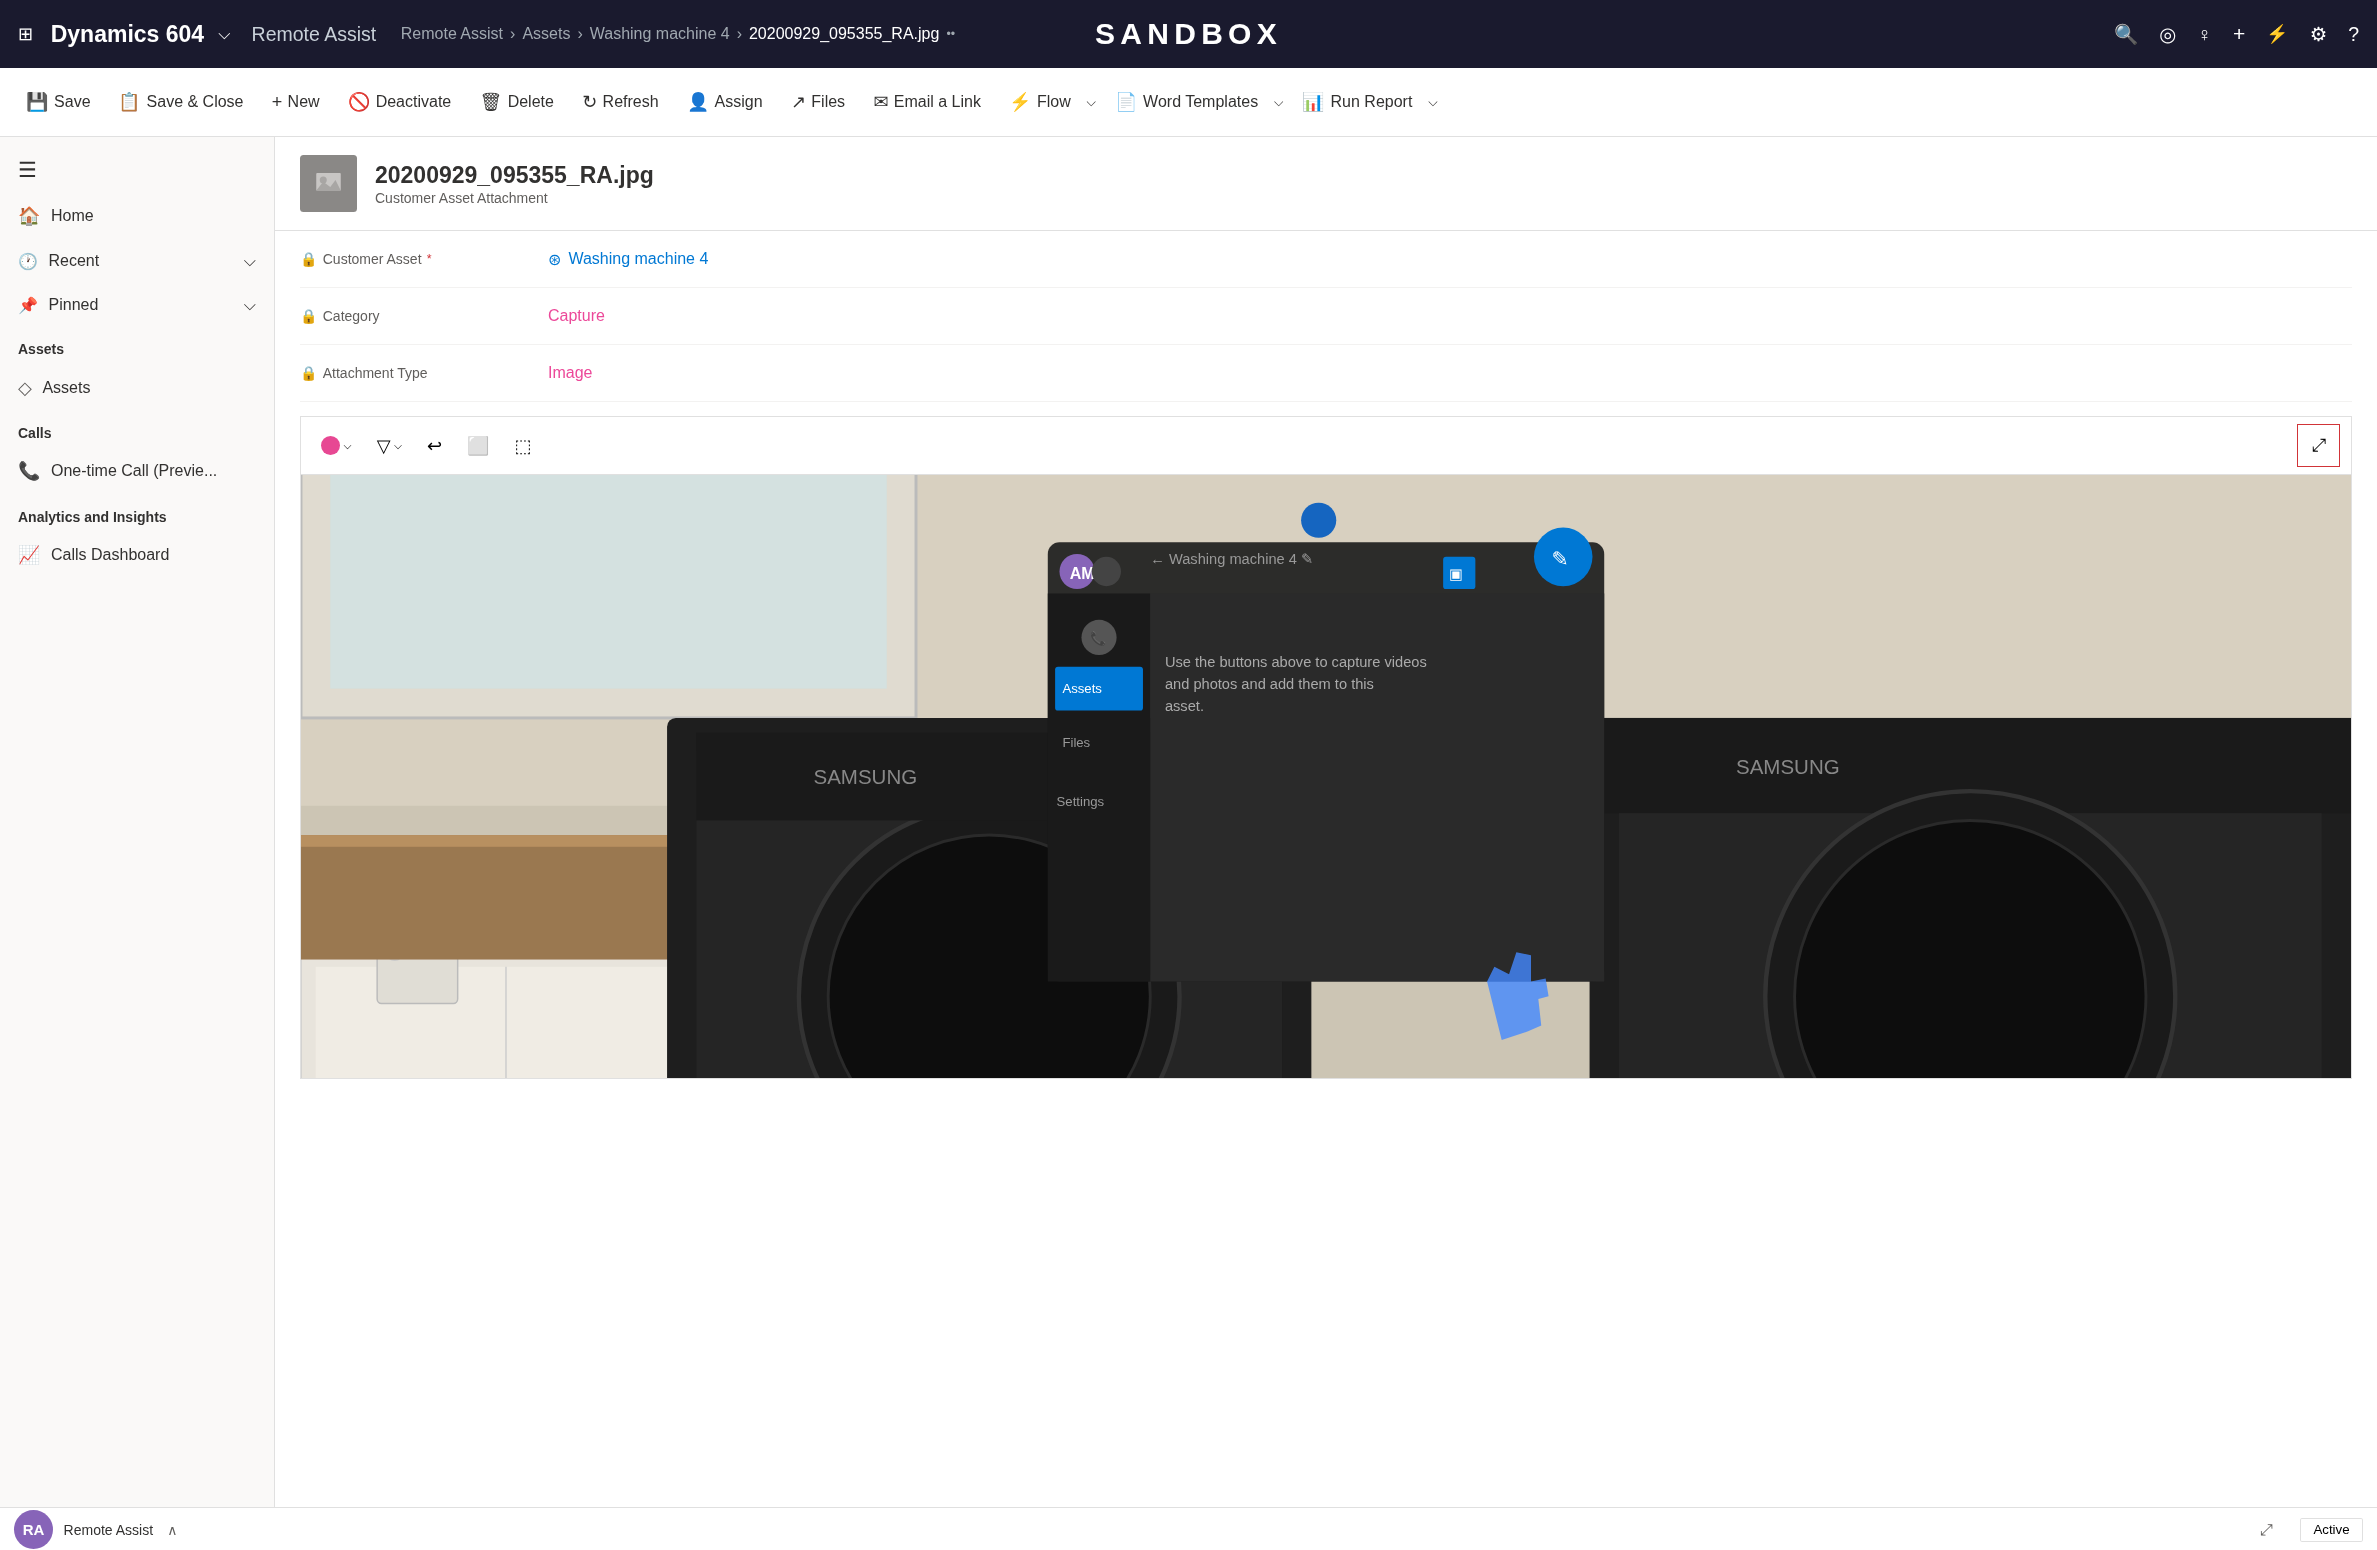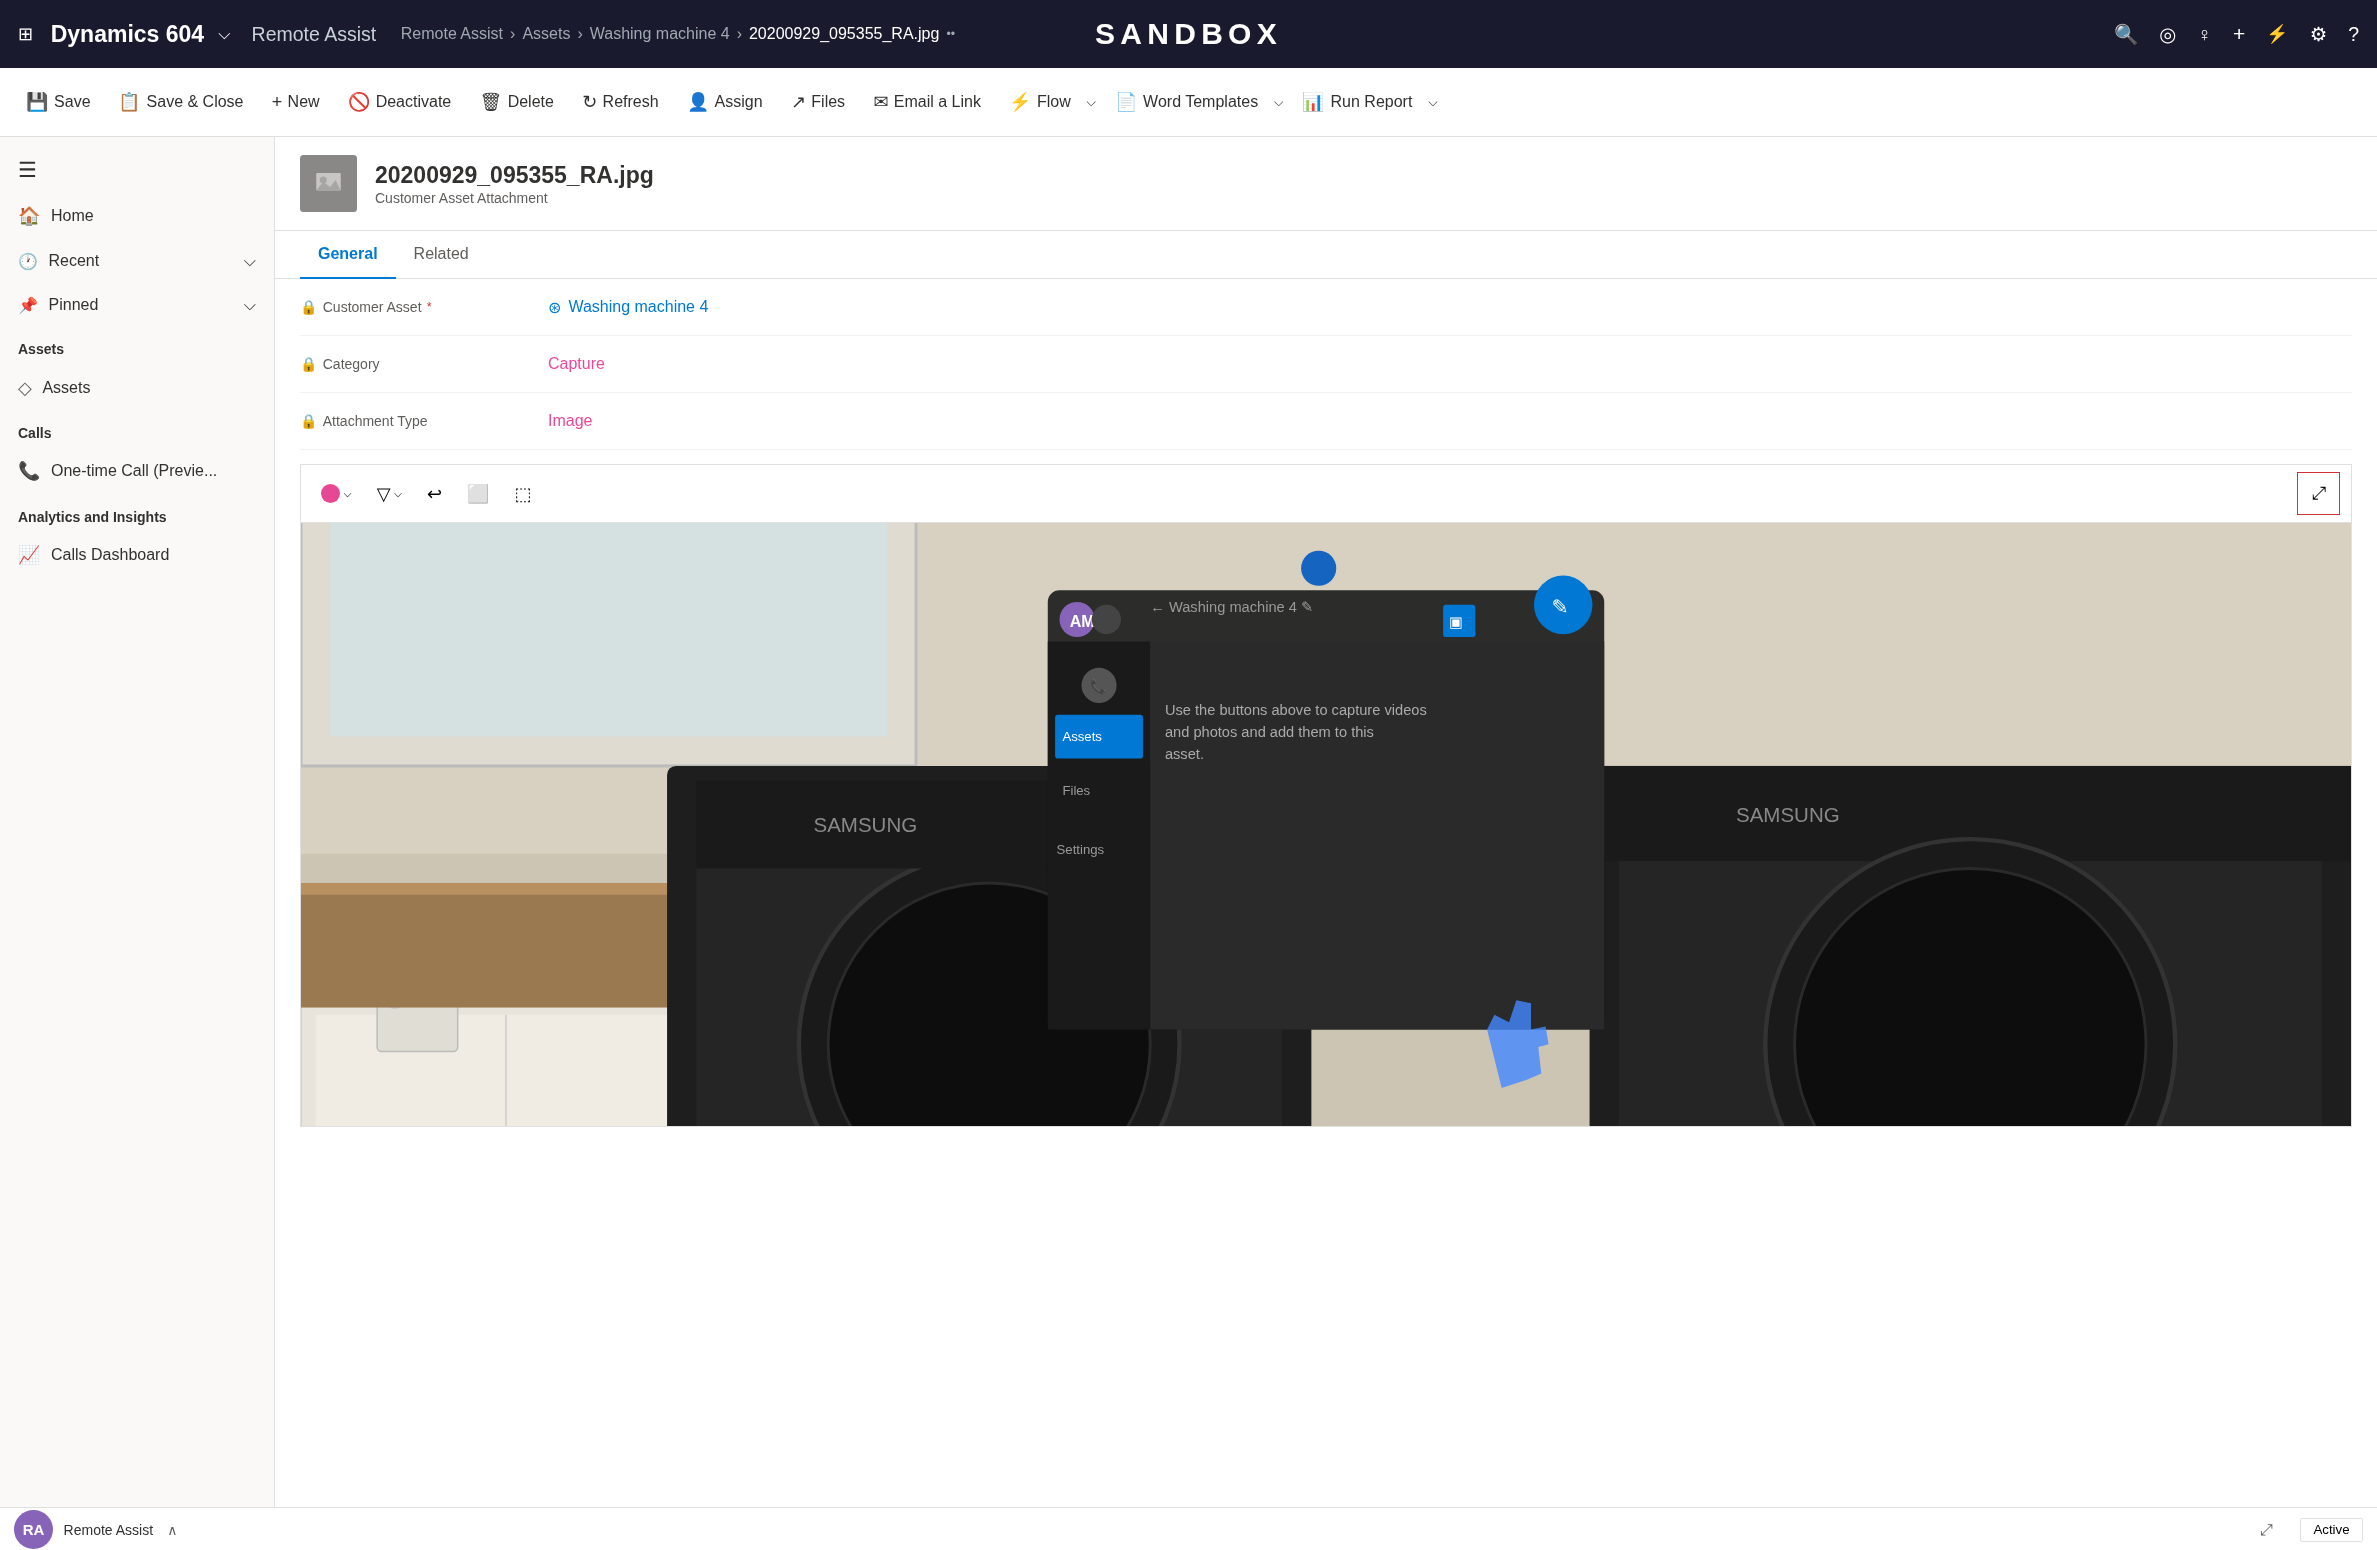--- a/index.html
+++ b/index.html
@@ -485,24 +485,20 @@
           <circle cx="14" cy="16" r="4" fill="#a8a6a4"></circle>
           <path d="M6 28 L14 18 L22 24 L28 16 L34 28 Z" fill="#a8a6a4"></path>
         </svg>
       </div>
       <div>
         <div class="record-title">20200929_095355_RA.jpg</div>
         <div class="record-subtitle">Customer Asset Attachment</div>
       </div>
     </div>
 
-    <div class="tabs-bar">
-      <div class="tab active">General</div>
-      <div class="tab">Related</div>
-    </div>
 
     <div class="form-section">
       <div class="form-row">
         <div class="form-label">
           <span class="lock-icon">🔒</span>
           Customer Asset
           <span class="required">*</span>
         </div>
         <div class="form-value link">
           <span style="color:#0078d4; font-size:16px;">⊛</span>

